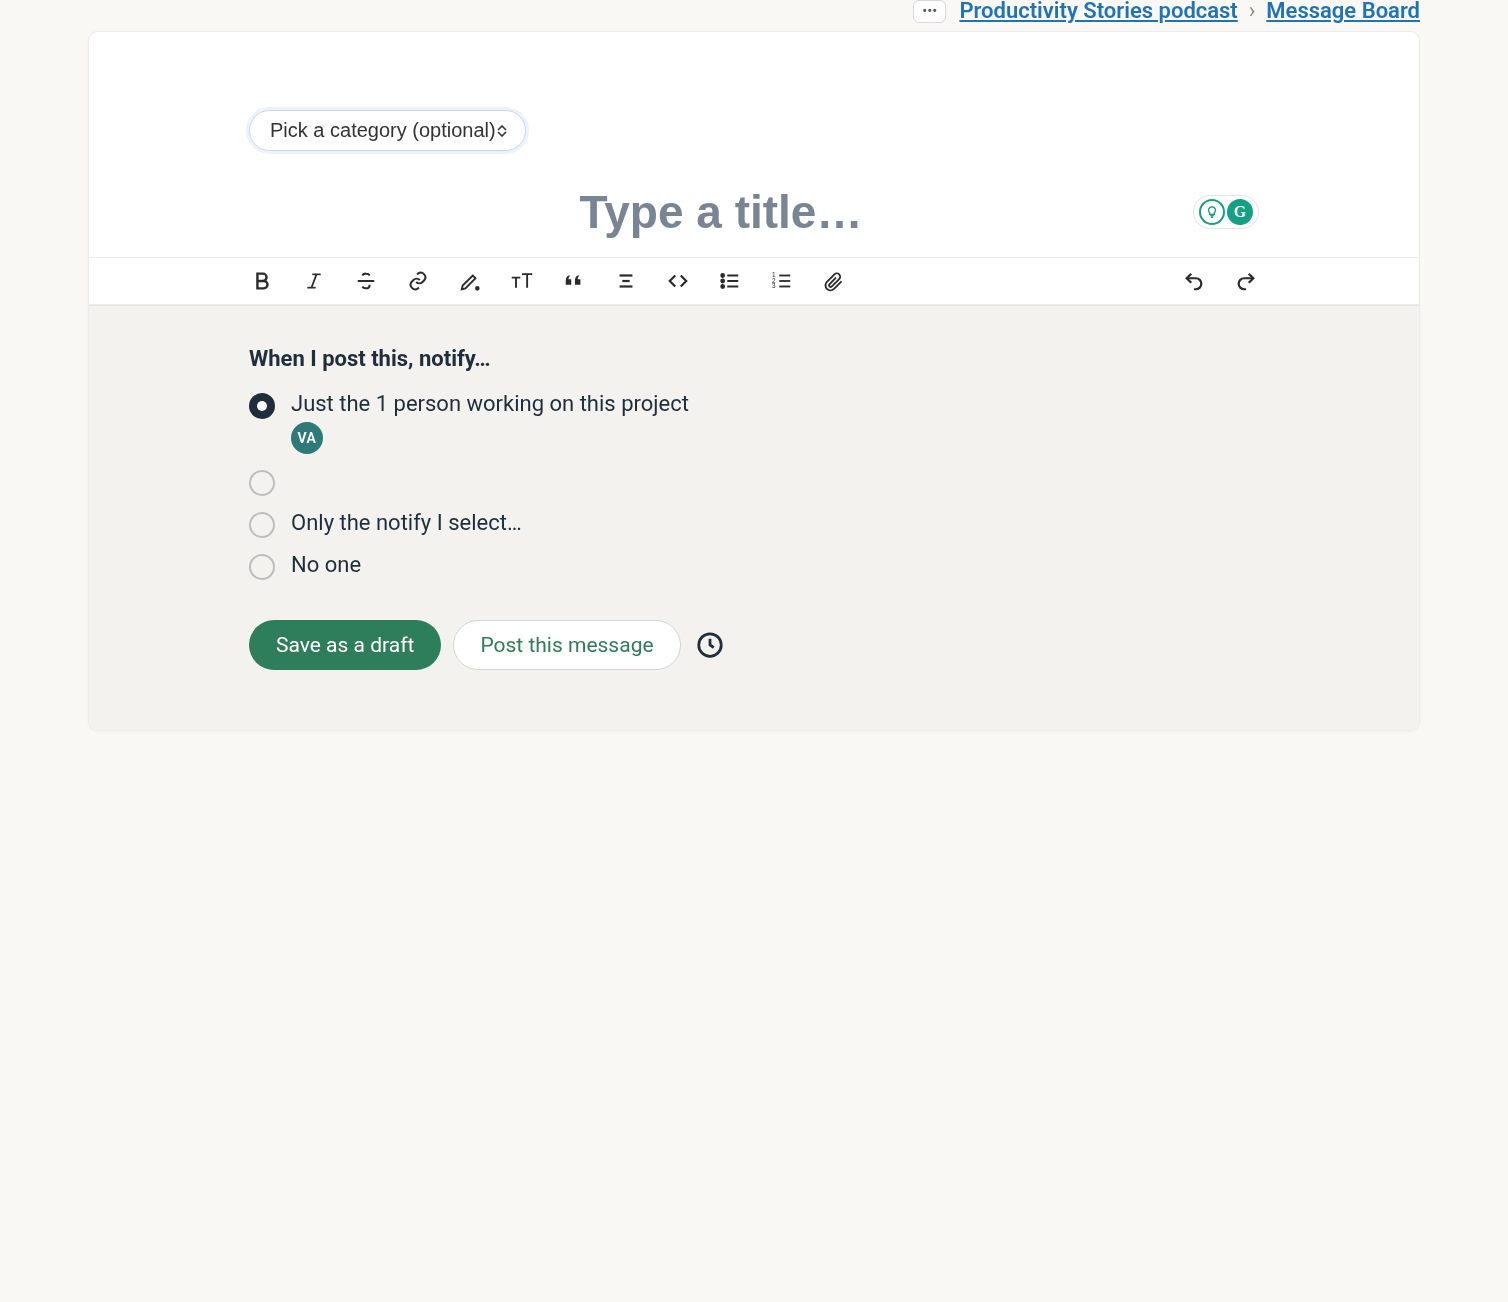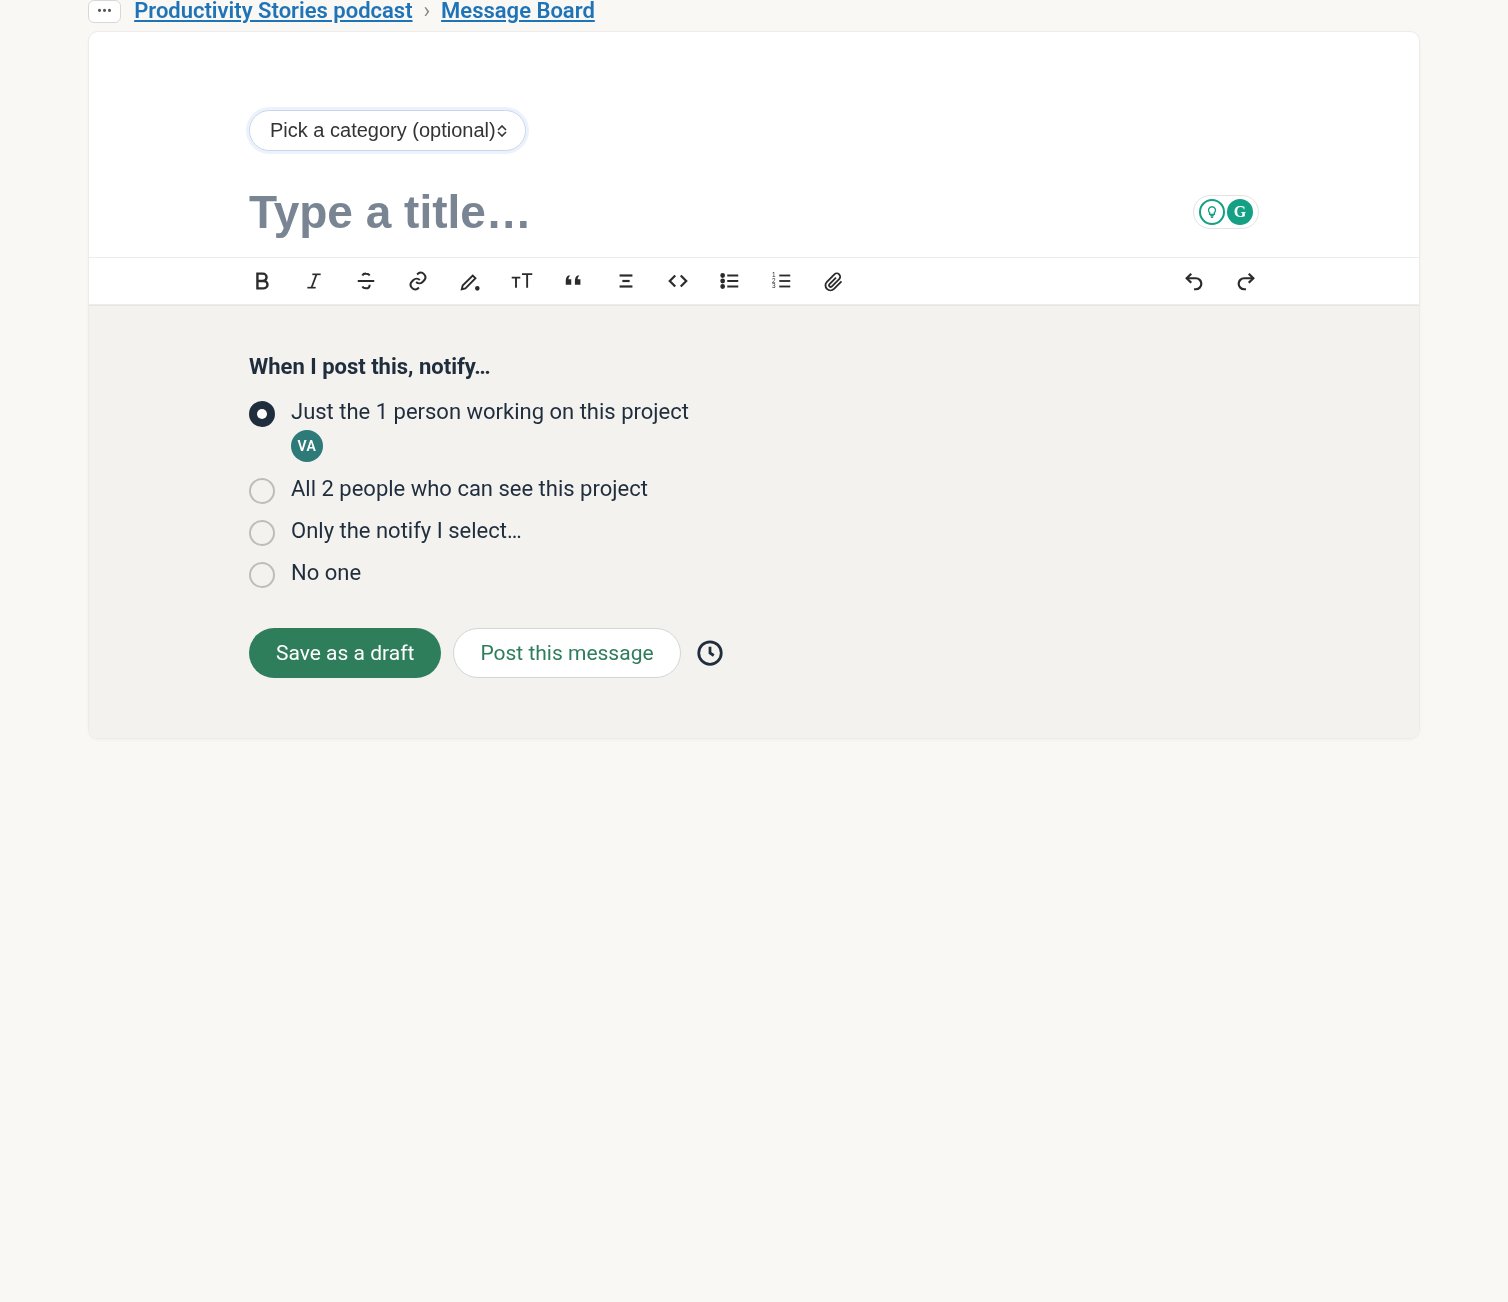--- a/index.html
+++ b/index.html
@@ -10,21 +10,21 @@
     height: 1302px;
     overflow: hidden;
     position: relative;
   }
 
   .page-wrap {
     padding: 0 88px;
   }
 
   .breadcrumb-bar {
-    text-align: left;
+    text-align: right;
     padding: 0 0 8px;
     font-size: 20px;
     color: #1f2d3d;
     line-height: 1;
   }
   .breadcrumb-chip {
     display:inline-block;
     border:1px solid #d8d8d8;
     border-radius:6px;
     padding:3px 8px;
@@ -88,20 +88,21 @@
     margin-bottom:18px;
   }
   .title-input {
     flex:1;
     border:none;
     outline:none;
     font-size:46px;
     font-weight:700;
     color:#1f2d3d;
     background:transparent;
+    text-align:center;
   }
   .title-input::placeholder { color:#7a8594; }
 
   .grammarly-badge {
     display:flex;
     align-items:center;
     gap:2px;
     border:1px solid #e3e3e3;
     border-radius:999px;
     padding:3px 5px;
@@ -158,21 +159,20 @@
   .card-lower {
     background:#f3f2ef;
     border-top:1px solid #e7e5e2;
     padding: 40px 160px 60px 160px;
   }
   .notify-heading {
     font-size:22px;
     font-weight:700;
     color:#1f2d3d;
     margin-bottom:20px;
-    margin-top:8px;
   }
 
   .radio-row {
     display:flex;
     align-items:flex-start;
     gap:16px;
     margin-bottom:14px;
     font-size:22px;
     color:#1f2d3d;
   }
@@ -393,21 +393,20 @@
         <div>
           <div>Just the 1 person working on this project</div>
           <div class="avatar-line">
             <span class="avatar">VA</span>
           </div>
         </div>
       </div>
 
       <div class="radio-row">
         <span class="radio-outer unselected"></span>
-        <div>All 2 people who can see this project</div>
       </div>
 
       <div class="radio-row">
         <span class="radio-outer unselected"></span>
         <div>Only the notify I select…</div>
       </div>
 
       <div class="radio-row">
         <span class="radio-outer unselected"></span>
         <div>No one</div>

